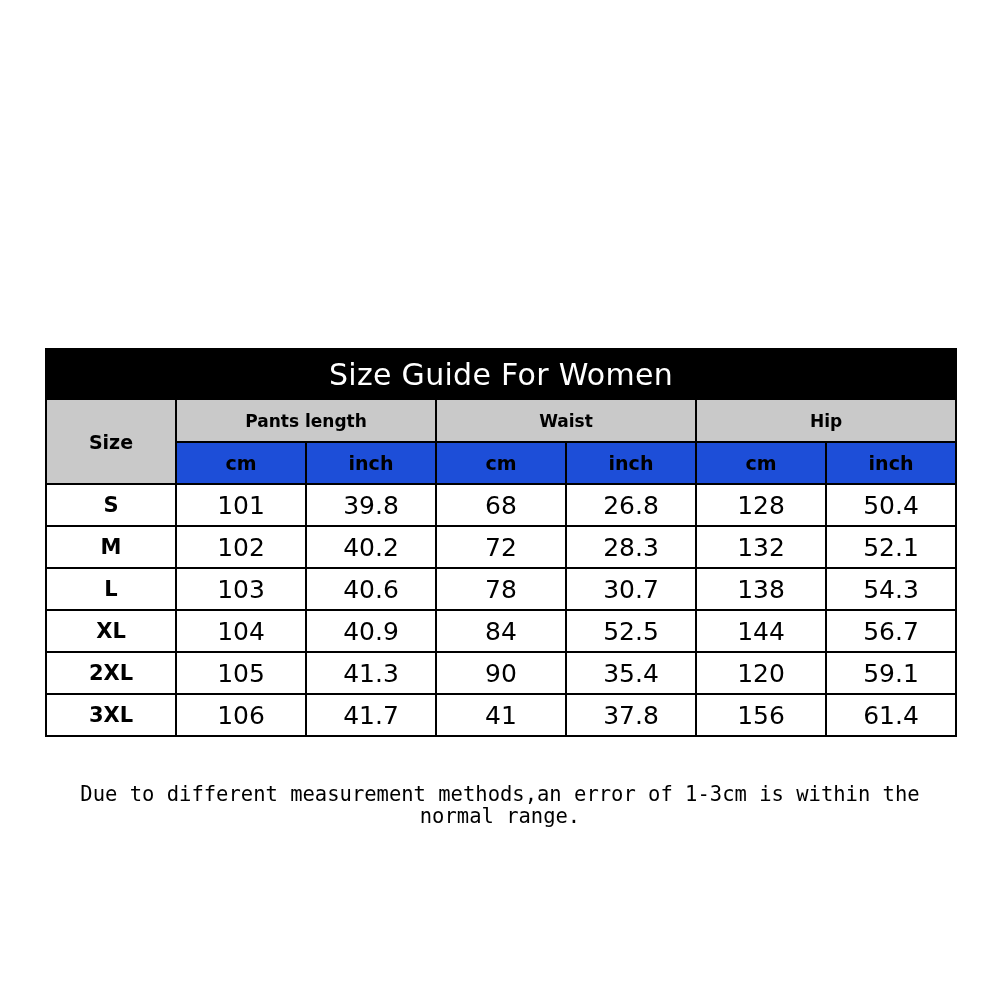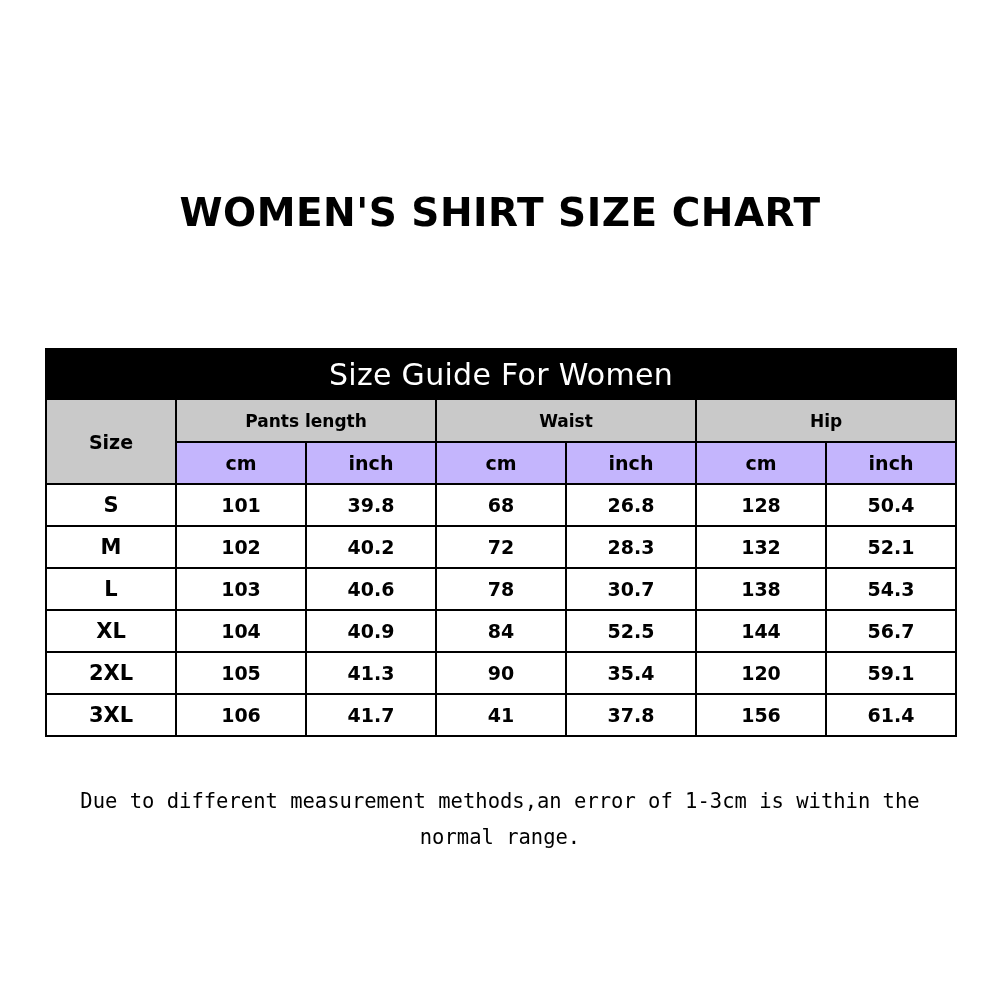--- a/index.html
+++ b/index.html
@@ -76,58 +76,56 @@
   }
 
   .size-head {
     background: #c9c9c9;
     font-size: 19px;
     font-weight: bold;
     font-family: "DejaVu Sans", sans-serif;
   }
 
   .unit-head {
-    background: #c4b5fd;
+    background: #1d4ed8;
     height: 40px;
     font-size: 19px;
     font-weight: bold;
     font-family: "DejaVu Sans", sans-serif;
   }
 
   .data-row td {
     height: 40px;
-    font-size: 19px;
+    font-size: 25px;
     background: #ffffff;
     font-family: "DejaVu Sans", sans-serif;
-    font-weight: bold;
   }
 
   .data-row td.size-col {
     font-weight: bold;
     font-size: 21px;
   }
 
   .note {
     position: absolute;
     top: 783px;
     left: 60px;
     width: 880px;
     text-align: center;
     font-family: "DejaVu Sans Mono", monospace;
     font-size: 20.5px;
-    line-height: 36px;
+    line-height: 22px;
     color: #000;
   }
 </style>
 </head>
 <body>
 
 <div class="page">
 
-  <div class="main-title">WOMEN'S SHIRT SIZE CHART</div>
 
   <div class="table-wrap">
     <table class="size-table">
       <colgroup>
         <col style="width:130px">
         <col style="width:130px">
         <col style="width:130px">
         <col style="width:130px">
         <col style="width:130px">
         <col style="width:130px">

